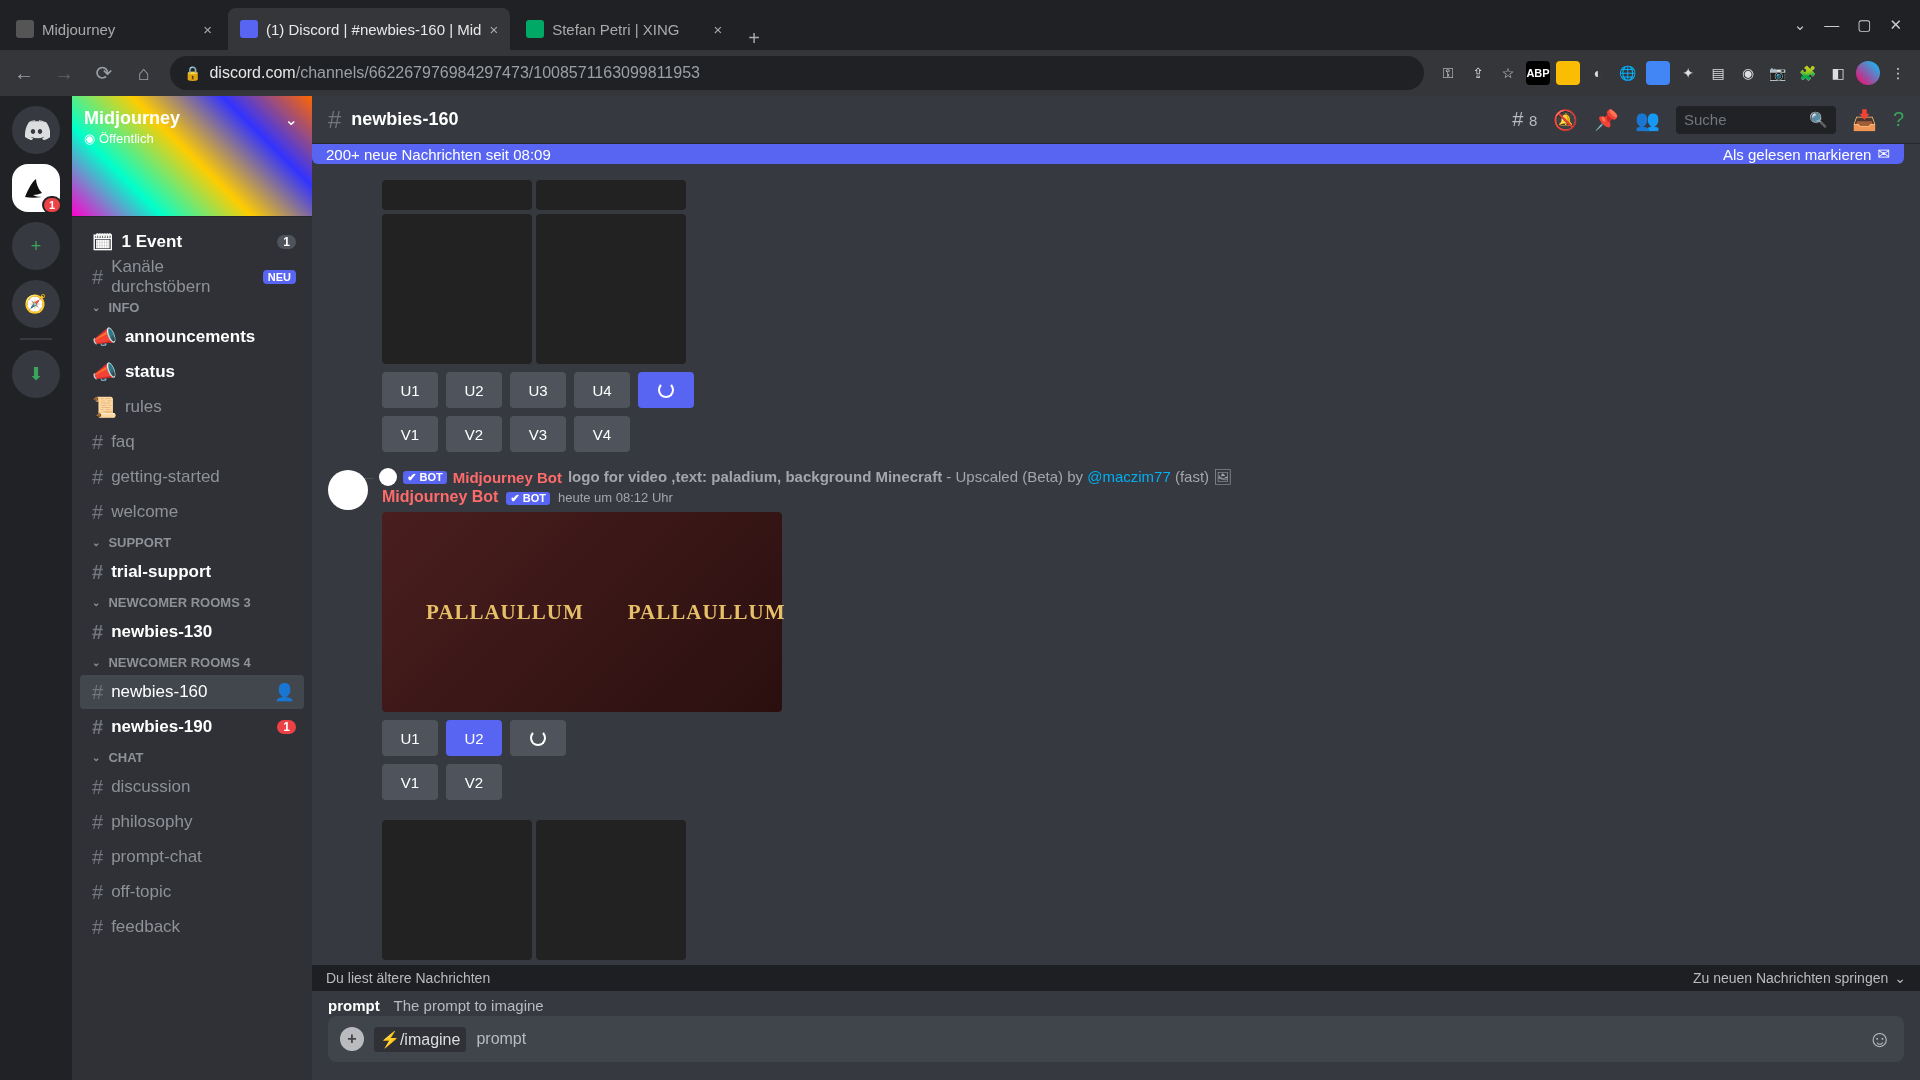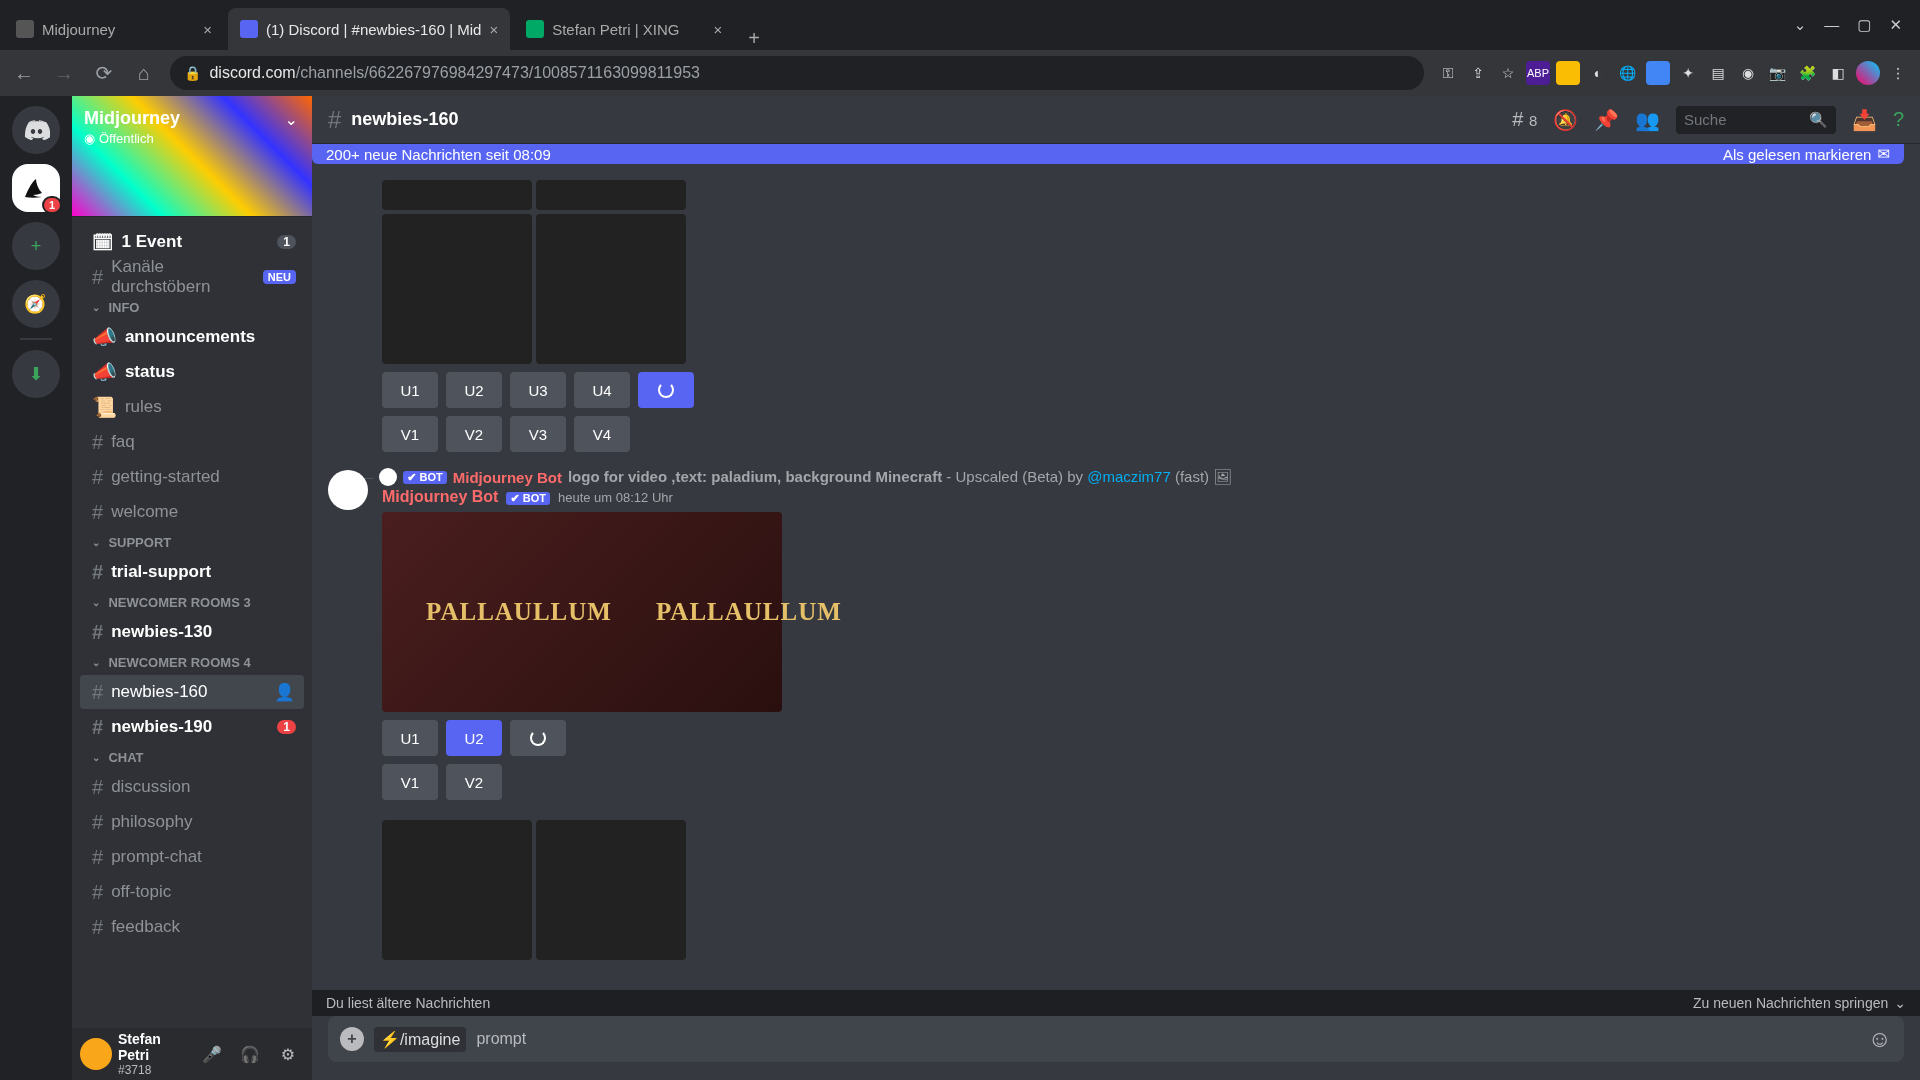--- a/index.html
+++ b/index.html
@@ -76,21 +76,21 @@
 .msg-header .time { color: #a3a6aa; font-size: 13px; text-align: right; }
 .msg-text { color: #dcddde; font-size: 17px; line-height: 1.4; }
 .msg-text strong { font-weight: 700; }
 .msg-text .mention { color: #dee0fc; background: rgba(88,101,242,0.3); border-radius: 3px; padding: 0 2px; }
 .msg-text .link { color: #00aff4; }
 .msg-text .dim { color: #a3a6aa; }
 
 .img-grid { display: grid; grid-template-columns: 150px 150px; gap: 4px; margin-top: 6px; width: 304px; }
 .img-grid .cell { background: #222; height: 150px; border-radius: 4px; background-size: cover; }
 .img-single { margin-top: 6px; width: 400px; height: 200px; background: linear-gradient(135deg,#4a1e1e,#2a0f0f); border-radius: 4px; display: flex; }
-.img-single .half { flex:1; display:flex; align-items:center; justify-content:center; color:#e6c068; font-family: serif; font-weight:bold; font-size: 25px; letter-spacing: 1px; padding-left: 44px; }
+.img-single .half { flex:1; display:flex; align-items:center; justify-content:center; color:#e6c068; font-family: serif; font-weight:bold; font-size: 21px; letter-spacing: 1px; padding-left: 44px; }
 
 .btn-row { display: flex; gap: 8px; margin-top: 8px; }
 .dbtn { background: #4f545c; color: #fff; border: none; border-radius: 4px; height: 36px; min-width: 56px; padding: 0 14px; font-size: 15px; cursor: pointer; display:flex; align-items:center; justify-content:center; }
 .dbtn.blue { background: #5865f2; }
 .dbtn .spin { display:inline-block; width:16px; height:16px; border:2px solid #fff; border-top-color:transparent; border-radius:50%; }
 
 .older-bar { background: #1e1f22; height: 26px; color: #b9bbbe; font-size: 14px; display: flex; align-items: center; padding: 0 14px; }
 .older-bar .right { margin-left: auto; display:flex; align-items:center; gap:6px; }
 
 .prompt-help { padding: 6px 16px 2px 16px; font-size: 15px; color: #b9bbbe; }
@@ -147,21 +147,21 @@
   <span class="nav-btn">⌂</span>
   <div class="url-bar">
     <span class="lock">🔒</span>
     <span class="domain">discord.com</span>
     <span class="path">/channels/662267976984297473/1008571163099811953</span>
   </div>
   <div class="ext-icons">
     <span class="ext-icon">⚿</span>
     <span class="ext-icon">⇪</span>
     <span class="ext-icon">☆</span>
-    <span class="ext-icon" style="background:#4c1d95;color:#fff;font-size:11px;font-weight:normal">ABP</span>
+    <span class="ext-icon" style="background:#000000;color:#fff;font-size:11px;font-weight:bold">ABP</span>
     <span class="ext-icon" style="background:#fbbc04"></span>
     <span class="ext-icon">◐</span>
     <span class="ext-icon">🌐</span>
     <span class="ext-icon" style="background:#4285f4"></span>
     <span class="ext-icon">✦</span>
     <span class="ext-icon">▤</span>
     <span class="ext-icon">◉</span>
     <span class="ext-icon">📷</span>
     <span class="ext-icon">🧩</span>
     <span class="ext-icon">◧</span>
@@ -288,30 +288,20 @@
         </div>
       <div class="channel-item">
           <span class="hash">#</span>
           <span>off-topic</span>
         </div>
       <div class="channel-item">
           <span class="hash">#</span>
           <span>feedback</span>
         </div>
     </div>
-    <div class="user-panel">
-      <div class="user-avatar"></div>
-      <div class="user-info">
-        <div class="name">Stefan Petri</div>
-        <div class="tag">#3718</div>
-      </div>
-      <span class="icon-btn" style="color:#ed4245">🎤</span>
-      <span class="icon-btn">🎧</span>
-      <span class="icon-btn">⚙</span>
-    </div>
   </div>
 
   <div class="main">
     <div class="chat-header">
       <span class="hash">#</span>
       <span class="title">newbies-160</span>
       <div class="header-right">
         <span class="hicon"># <span style="font-size:15px">8</span></span>
         <span class="hicon">🔕</span>
         <span class="hicon">📌</span>
@@ -400,20 +390,24 @@
     </div>
 
     <div class="older-bar">
       <span>Du liest ältere Nachrichten</span>
       <span class="right">
           <span>Zu neuen Nachrichten springen</span> 
           <span>⌄</span>
         </span>
     </div>
 
+    <div class="prompt-help">
+      <span class="pname">prompt</span>
+      <span>The prompt to imagine</span>
+    </div>
 
     <div class="input-wrap">
       <div class="input-box">
         <span class="plus">+</span>
         <span class="cmd-badge">⚡<span>/imagine</span></span>
         <span class="cmd-opt">prompt</span>
         <span class="emoji">☺</span>
       </div>
     </div>
 

